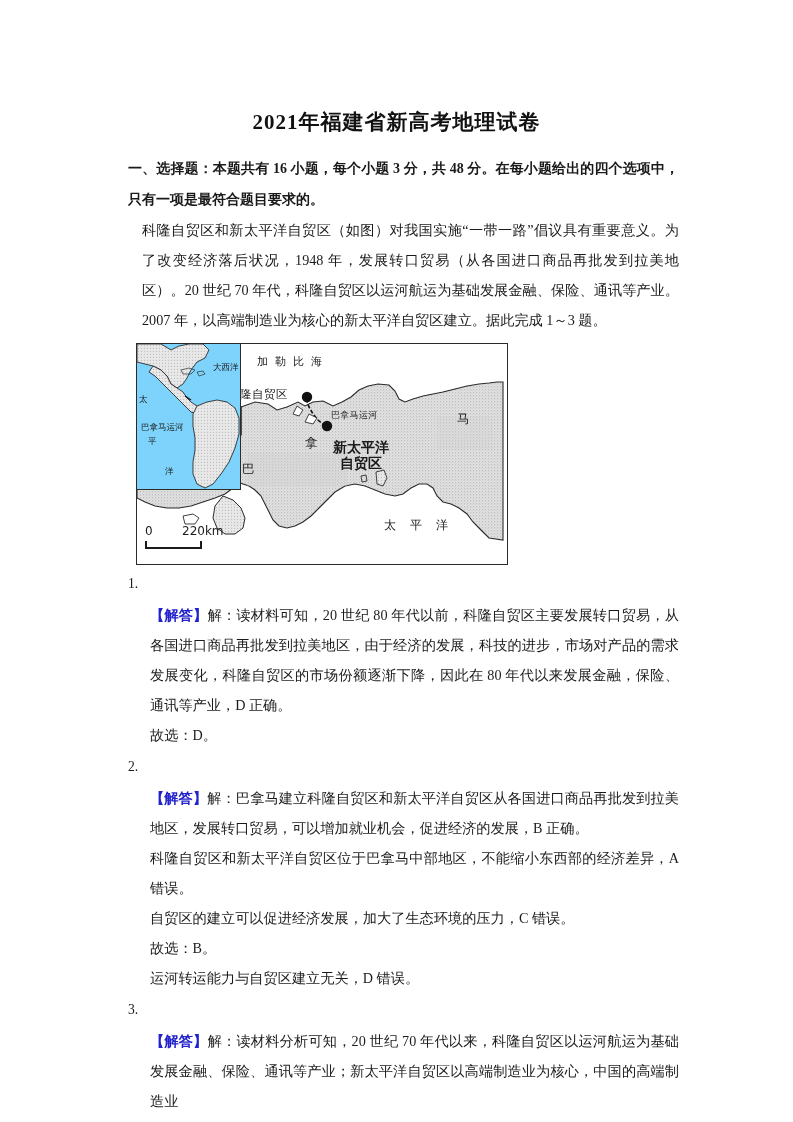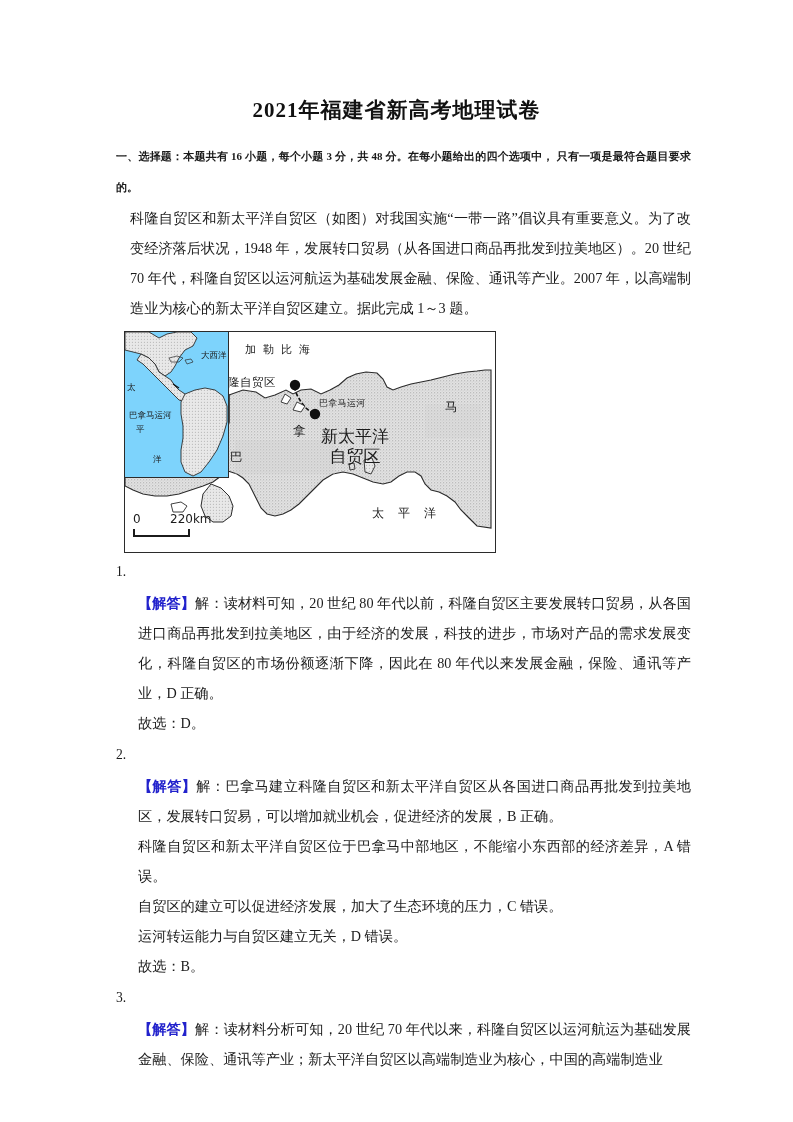--- a/index.html
+++ b/index.html
@@ -13,21 +13,21 @@
     font-family: "Liberation Serif", "DejaVu Serif", serif;
     color: #1a1a1a;
     overflow: hidden;
     position: relative;
   }
   .page {
     width: 793px;
     height: 1122px;
     position: relative;
     box-sizing: border-box;
-    padding: 0;
+    padding: 12px;
   }
 
   
   .doc-title {
     text-align: center;
     font-size: 21px;
     font-weight: bold;
     letter-spacing: 1px;
     margin: 0;
     padding-top: 98px;
@@ -43,21 +43,21 @@
     letter-spacing: 0.5px;
     color: #111;
   }
 
   
   .content {
     padding: 0 102px 0 116px;
     margin-top: 18px;
   }
   .section-head {
-    font-size: 11px;
+    font-size: 14px;
     line-height: 31px;
     font-weight: bold;
     text-align: justify;
     text-justify: inter-ideograph;
     margin: 0;
   }
   .passage {
     font-size: 14.2px;
     line-height: 30px;
     text-align: justify;
@@ -85,21 +85,21 @@
   .map-label {
     position: absolute;
     font-family: "DejaVu Sans", "Liberation Sans", sans-serif;
     color: #1b1b1b;
     white-space: nowrap;
     line-height: 1.15;
   }
   .lbl-caribbean { left: 120px; top: 12px; font-size: 11px; letter-spacing: 7px; }
   .lbl-colon { left: 91px; top: 44px; font-size: 11.5px; letter-spacing: 0.5px; }
   .lbl-canal-main { left: 194px; top: 66px; font-size: 9px; letter-spacing: 0.3px; }
-  .lbl-newpac { left: 196px; top: 95px; font-size: 17px; text-align: center; }
+  .lbl-newpac { left: 196px; top: 95px; font-size: 14px; text-align: center; font-weight: bold; }
   .lbl-ba { left: 105px; top: 118px; font-size: 12.5px; }
   .lbl-na { left: 168px; top: 92px; font-size: 12.5px; }
   .lbl-ma { left: 320px; top: 68px; font-size: 12.5px; }
   .lbl-pacific { left: 247px; top: 175px; font-size: 12px; letter-spacing: 14px; }
 
   
   .inset {
     position: absolute;
     left: 0; top: 0;
     width: 104px;
@@ -302,22 +302,22 @@
         <p class="ans-line">故选：D。</p>
       </div>
     </div>
 
     <div class="qa">
       <div class="qa-num">2.</div>
       <div class="qa-body">
         <p><span class="bracket">【</span><span class="jd">解答</span><span class="bracket">】</span><span>解：巴拿马建立科隆自贸区和新太平洋自贸区从各国进口商品再批发到拉美地区，发展转口贸易，可以增加就业机会，促进经济的发展，B 正确。</span></p>
         <p class="ans-line">科隆自贸区和新太平洋自贸区位于巴拿马中部地区，不能缩小东西部的经济差异，A 错误。</p>
         <p class="ans-line">自贸区的建立可以促进经济发展，加大了生态环境的压力，C 错误。</p>
+        <p class="ans-line">故选：B。</p>
         <p class="ans-line">运河转运能力与自贸区建立无关，D 错误。</p>
-        <p class="ans-line">故选：B。</p>
       </div>
     </div>
 
     <div class="qa">
       <div class="qa-num">3.</div>
       <div class="qa-body">
         <p><span class="bracket">【</span><span class="jd">解答</span><span class="bracket">】</span><span>解：读材料分析可知，20 世纪 70 年代以来，科隆自贸区以运河航运为基础发展金融、保险、通讯等产业；新太平洋自贸区以高端制造业为核心，中国的高端制造业</span></p>
       </div>
     </div>
 

